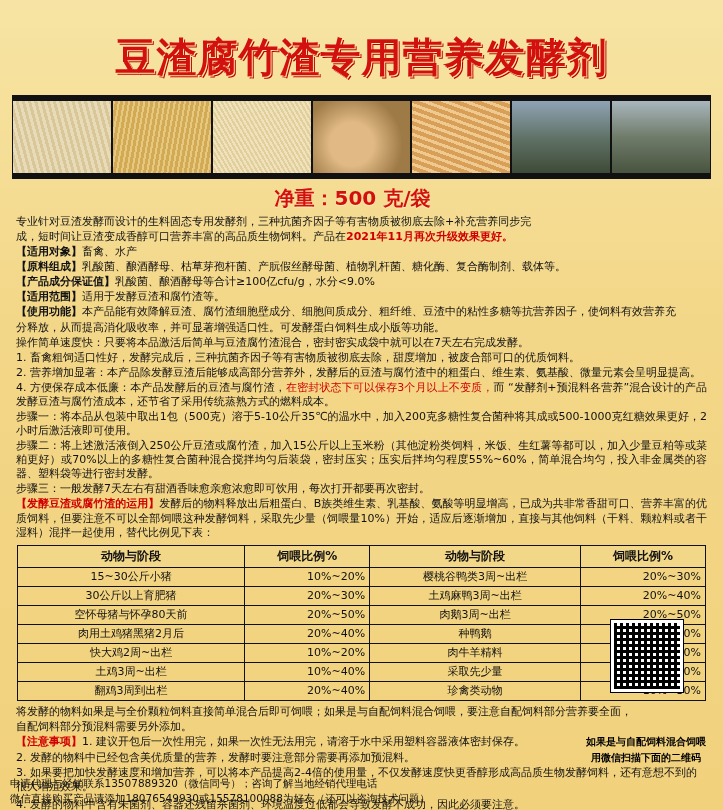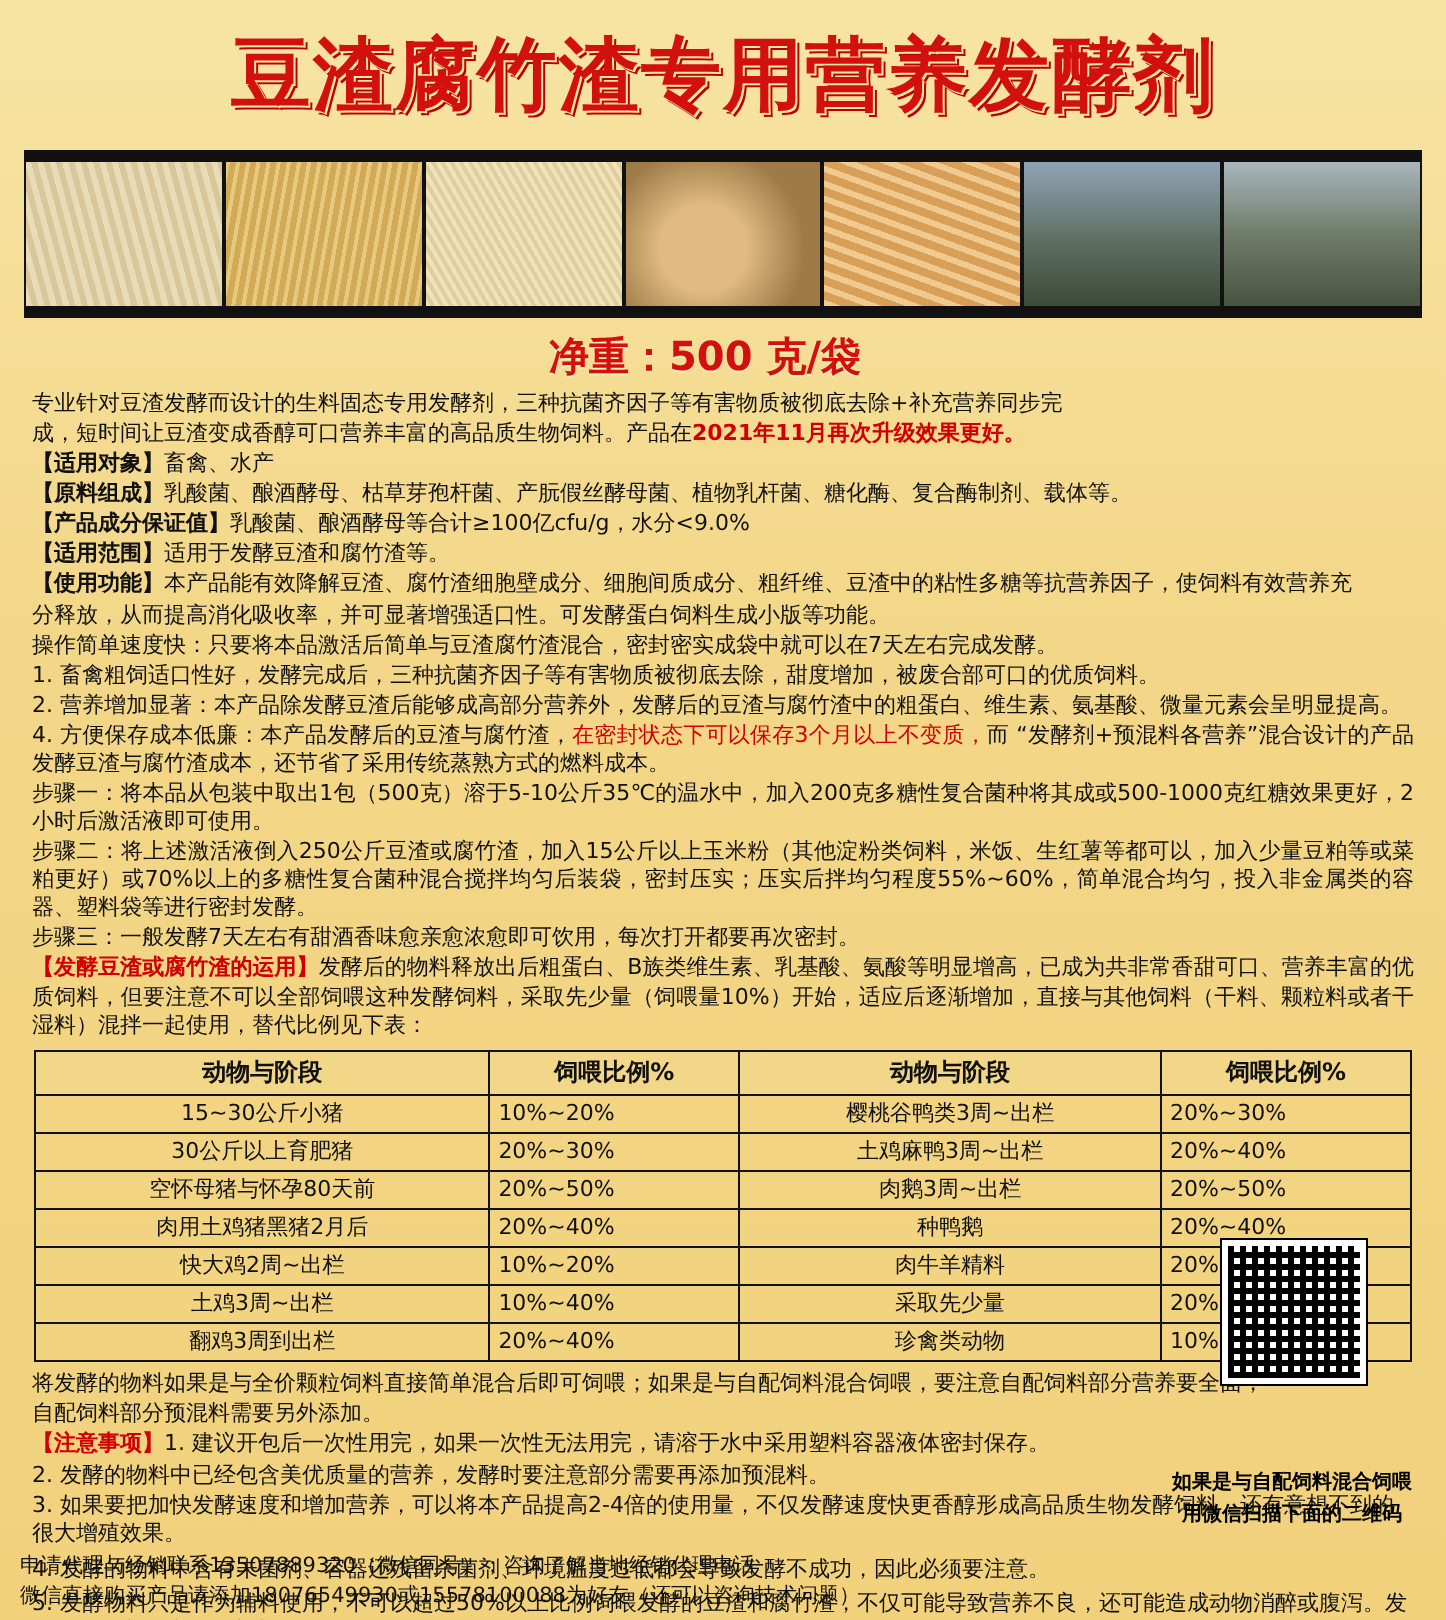--- a/index.html
+++ b/index.html
@@ -26,20 +26,21 @@
   .title{
     font-family:Liberation Serif, serif;
     font-size:40px;
     font-weight:bold;
     color:#d31010;
     letter-spacing:1px;
     text-shadow:
       1px 1px 0 #ffe9a0,
       2px 2px 0 #b80000;
     white-space:nowrap;
+    margin-top:20px;
   }
   
   .film{
     margin:6px 2px 0 2px;
     background:#111;
     height:72px;
     border-top:6px solid #111;
     border-bottom:6px solid #111;
     display:flex;
     align-items:stretch;
@@ -112,21 +113,21 @@
     border:1px solid #111;
     background:#f3d788;
     font-weight:bold;
     padding:2px 0;
     text-align:center;
     font-size:12px;
   }
   table.feed td{
     border:1px solid #111;
     padding:1px 4px;
-    text-align:left;
+    text-align:right;
     height:16px;
   }
   table.feed td.l{text-align:center;}
   .qr-wrap{
     position:absolute;
     right:14px;
     bottom:46px;
     width:126px;
     text-align:center;
   }

